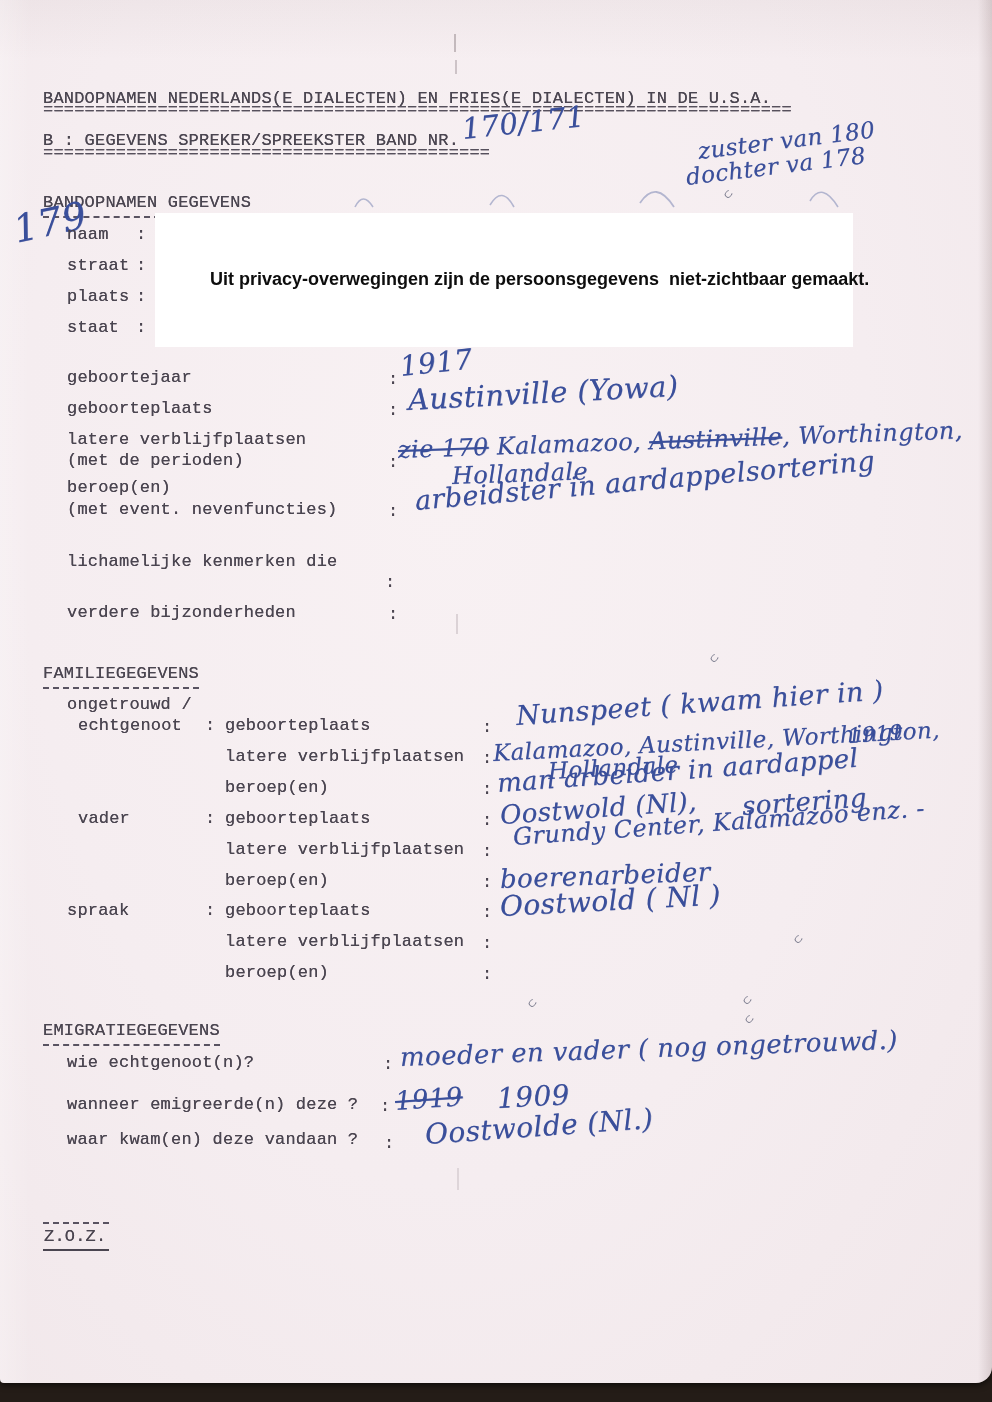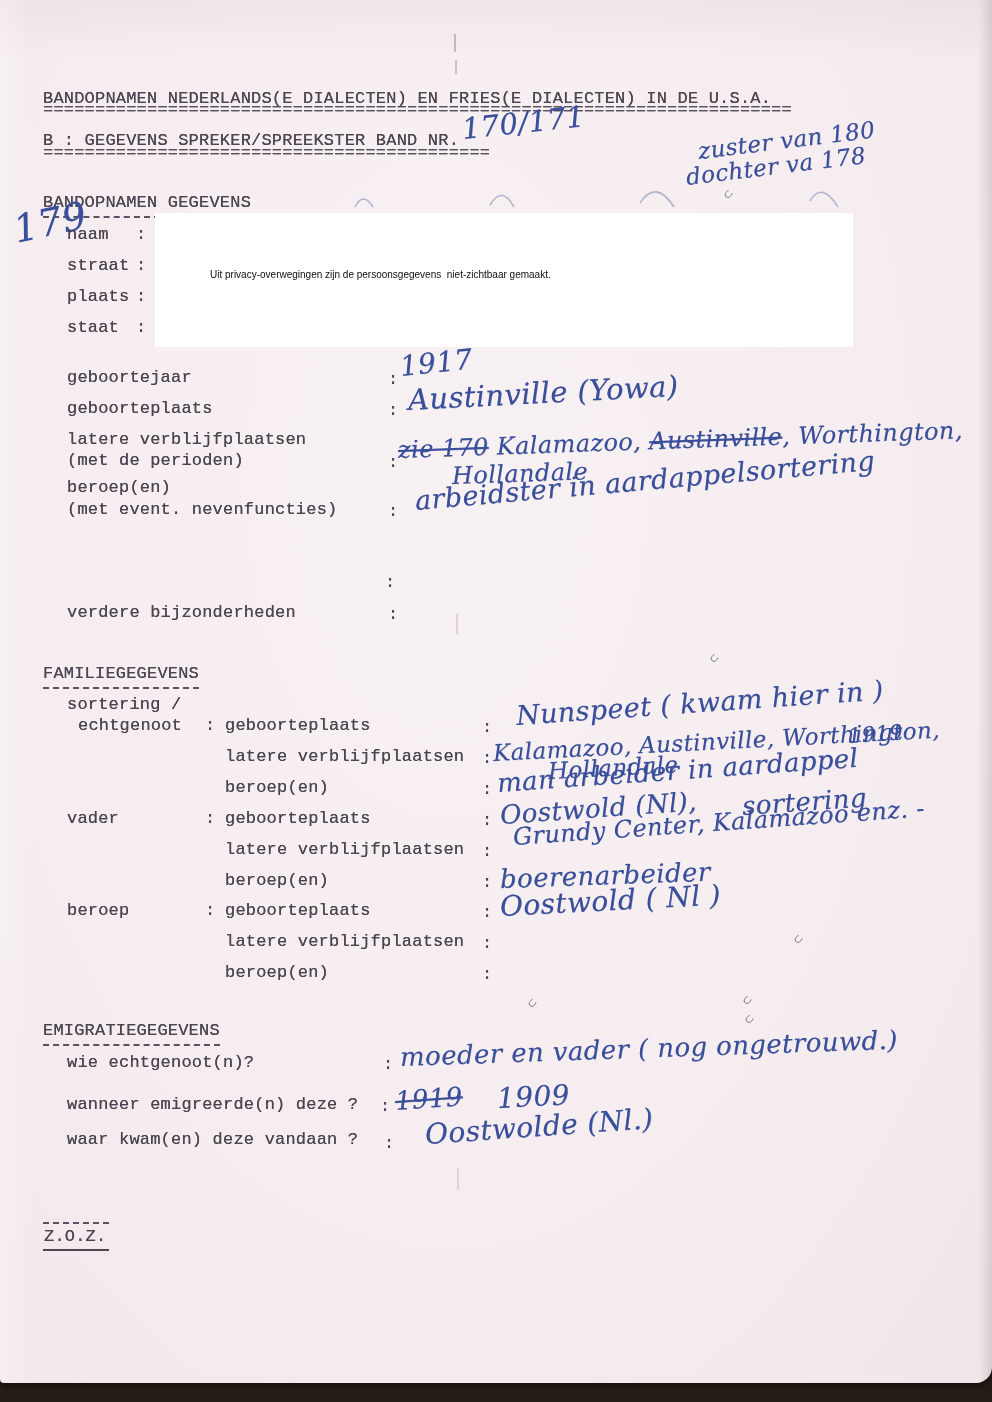--- a/index.html
+++ b/index.html
@@ -46,21 +46,21 @@
     text-shadow:.3px .3px .5px rgba(42,62,140,.45);
   }
   .strike{text-decoration:line-through;text-decoration-thickness:2px;}
   .privacy{
     position:absolute;left:155px;top:213px;width:698px;height:134px;
     background:#ffffff;
   }
   .privacy .msg{
     position:absolute;left:55px;top:56px;
     font-family:"Liberation Sans", sans-serif;
-    font-weight:normal;font-size:10px;color:#0d0d0d;
+    font-weight:bold;font-size:18px;color:#0d0d0d;
     white-space:pre;
   }
   .crease{position:absolute;width:1.5px;background:#9b8f94;}
   .speck{
     position:absolute;width:5px;height:6px;
     border:1.4px solid #565a70;border-radius:50%;
     border-top-color:transparent;
     transform:rotate(42deg);opacity:.75;
   }
   .zoz{
@@ -119,60 +119,61 @@
   <div class="t" style="left:67px;top:450px">(met de perioden)</div>
   <div class="t" style="left:388px;top:452px">:</div>
   <div class="h" style="left:398px;top:436px;font-size:24px;transform:rotate(-2deg)"><span class="strike">zie 170</span><span> Kalamazoo, </span><span class="strike">Austinville</span><span>, Worthington,</span></div>
   <div class="h" style="left:452px;top:462px;font-size:24px;transform:rotate(-2deg)">Hollandale</div>
 
   <div class="t" style="left:67px;top:477px">beroep(en)</div>
   <div class="t" style="left:67px;top:499px">(met event. nevenfuncties)</div>
   <div class="t" style="left:388px;top:501px">:</div>
   <div class="h" style="left:415px;top:485px;font-size:27px;transform:rotate(-5deg)">arbeidster in aardappelsortering</div>
 
+  <div class="t" style="left:67px;top:551px">lichamelijke kenmerken die</div>
   <div class="t" style="left:385px;top:572px">:</div>
 
   <div class="t" style="left:67px;top:602px">verdere bijzonderheden</div>
   <div class="t" style="left:388px;top:604px">:</div>
 
   <div class="t heading" style="left:43px;top:663px">FAMILIEGEGEVENS</div>
 
-  <div class="t" style="left:67px;top:694px">sortering /</div>
+  <div class="t" style="left:67px;top:694px">ongetrouwd /</div>
   <div class="t" style="left:78px;top:715px">echtgenoot</div>
   <div class="t" style="left:205px;top:715px">:</div>
   <div class="t" style="left:225px;top:715px">geboorteplaats</div>
   <div class="t" style="left:482px;top:717px">:</div>
   <div class="h" style="left:516px;top:700px;font-size:27px;transform:rotate(-4deg)">Nunspeet ( kwam hier in )</div>
 
   <div class="t" style="left:225px;top:746px">latere verblijfplaatsen</div>
   <div class="t" style="left:482px;top:748px">:</div>
   <div class="h" style="left:493px;top:740px;font-size:23px;transform:rotate(-3deg)">Kalamazoo, Austinville, Worthington,</div>
   <div class="h" style="left:848px;top:724px;font-size:21px;transform:rotate(-4deg)">1919</div>
   <div class="h" style="left:548px;top:758px;font-size:23px;transform:rotate(-3deg)">Hollandale</div>
 
   <div class="t" style="left:225px;top:777px">beroep(en)</div>
   <div class="t" style="left:482px;top:779px">:</div>
   <div class="h" style="left:497px;top:768px;font-size:26px;transform:rotate(-4deg)">man arbeider in aardappel</div>
   <div class="h" style="left:742px;top:791px;font-size:26px;transform:rotate(-4deg)">sortering</div>
 
-  <div class="t" style="left:67px;top:808px">vader</div>
+  <div class="t" style="left:78px;top:808px">vader</div>
   <div class="t" style="left:205px;top:808px">:</div>
   <div class="t" style="left:225px;top:808px">geboorteplaats</div>
   <div class="t" style="left:482px;top:810px">:</div>
   <div class="h" style="left:500px;top:800px;font-size:26px;transform:rotate(-4deg)">Oostwold (Nl),</div>
   <div class="h" style="left:513px;top:823px;font-size:24px;transform:rotate(-4deg)">Grundy Center, Kalamazoo enz. -</div>
 
   <div class="t" style="left:225px;top:839px">latere verblijfplaatsen</div>
   <div class="t" style="left:482px;top:841px">:</div>
 
   <div class="t" style="left:225px;top:870px">beroep(en)</div>
   <div class="t" style="left:482px;top:872px">:</div>
   <div class="h" style="left:500px;top:864px;font-size:26px;transform:rotate(-2deg)">boerenarbeider</div>
 
-  <div class="t" style="left:67px;top:900px">beroep</div>
+  <div class="t" style="left:67px;top:900px">spraak</div>
   <div class="t" style="left:205px;top:900px">:</div>
   <div class="t" style="left:225px;top:900px">geboorteplaats</div>
   <div class="t" style="left:482px;top:902px">:</div>
   <div class="h" style="left:500px;top:890px;font-size:28px;transform:rotate(-3deg)">Oostwold ( Nl )</div>
 
   <div class="t" style="left:225px;top:931px">latere verblijfplaatsen</div>
   <div class="t" style="left:482px;top:933px">:</div>
 
   <div class="t" style="left:225px;top:962px">beroep(en)</div>
   <div class="t" style="left:482px;top:964px">:</div>

